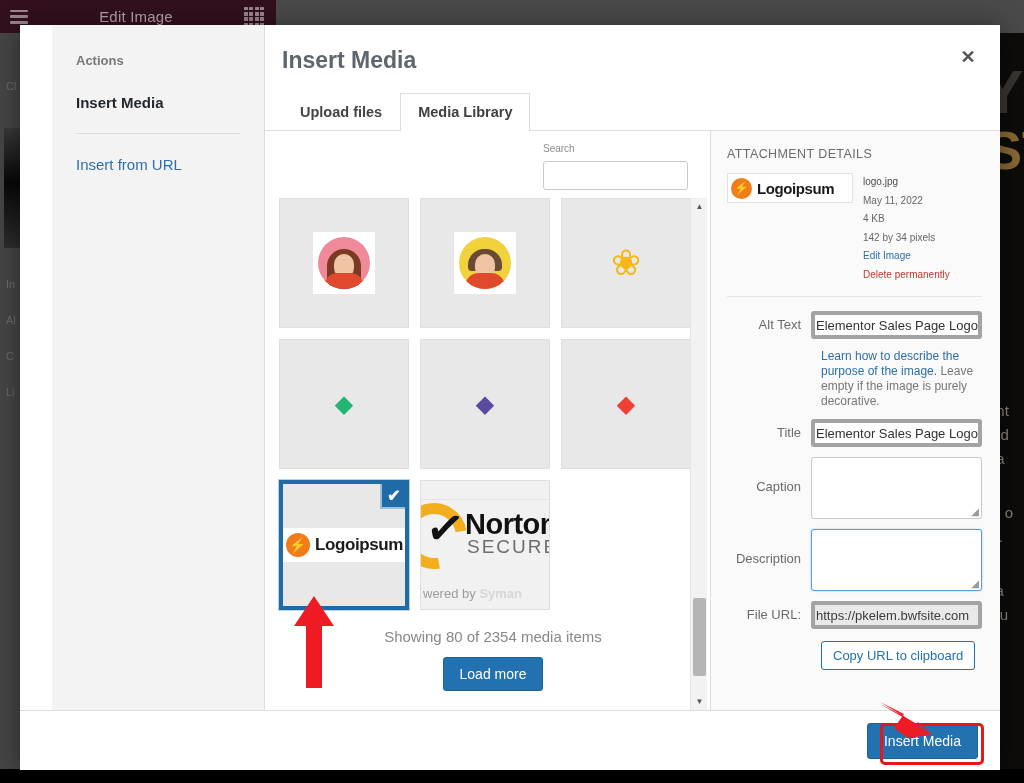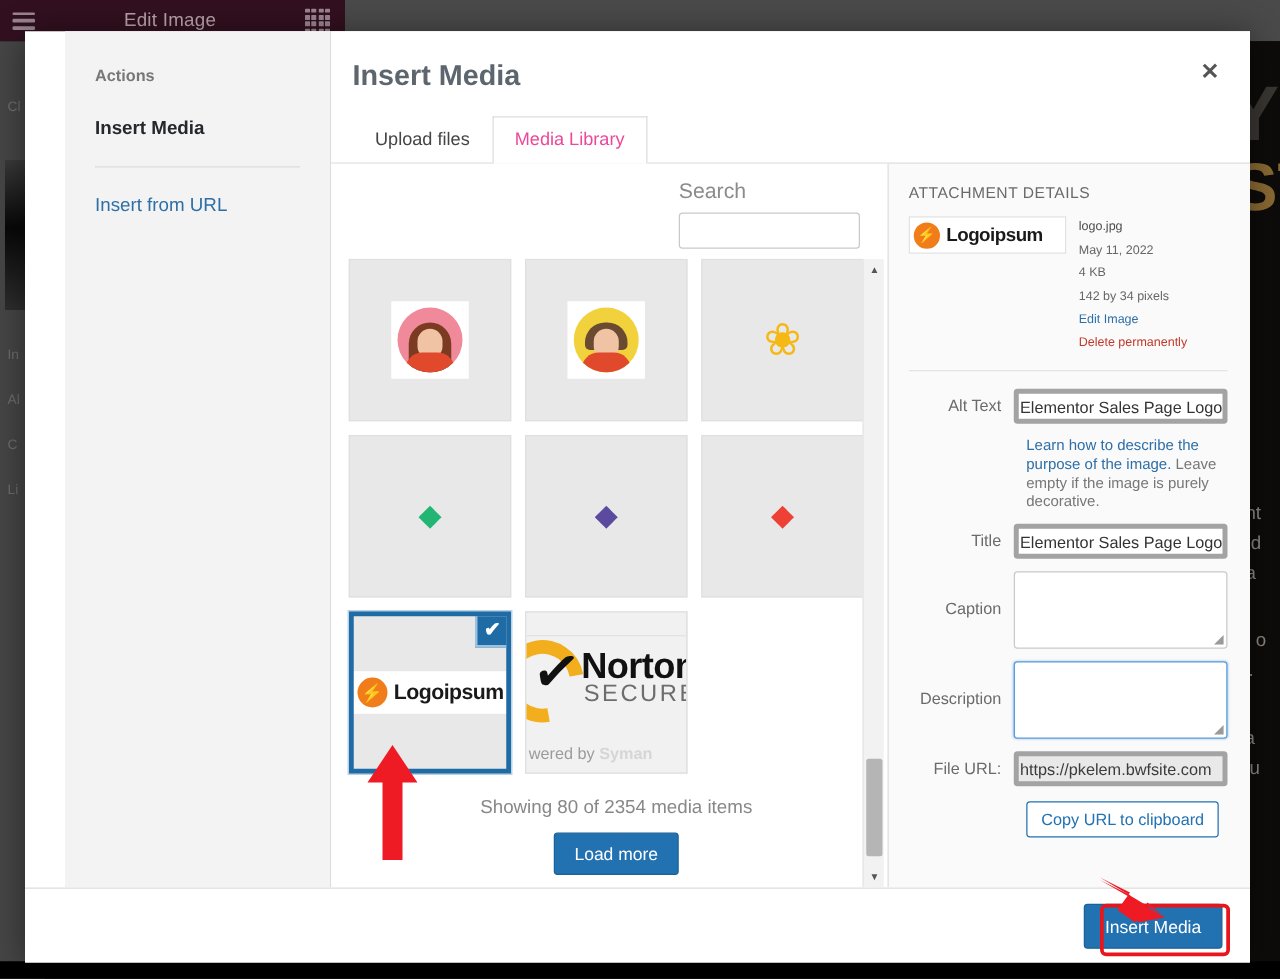--- a/index.html
+++ b/index.html
@@ -124,51 +124,51 @@
     margin: 0 0 18px 0;
   }
   #close-btn {
     position: absolute; right: 14px; top: 14px;
     width: 36px; height: 36px;
     display: flex; align-items: center; justify-content: center;
     font-size: 18px; font-weight: bold; color: #555;
     cursor: pointer; background: transparent; border: 0;
     font-family: "Liberation Sans", sans-serif;
   }
-  #tabs { display: flex; gap: 0; margin-left: 0; }
+  #tabs { display: flex; gap: 0; margin-left: 0; font-weight: bold; }
   .tab {
     padding: 10px 17px 11px 17px;
     font-size: 14.5px; color: #444;
     cursor: pointer; background: transparent;
     border: 1px solid transparent; border-bottom: none;
     position: relative; top: 1px;
   }
   .tab.active {
     background: #fff;
     border-color: #ddd;
-    color: #ec4899;
+    color: #404040;
   }
 
   
   #content-region { flex: 1; display: flex; min-height: 0; }
 
   #grid-pane {
     flex: 1; position: relative; min-width: 0;
     background: #fff;
     border-right: 1px solid #ddd;
     display: flex; flex-direction: column;
   }
   #search-row {
     display: flex; justify-content: flex-end;
     padding: 12px 22px 8px 0;
     flex-shrink: 0;
   }
   #search-wrap { width: 145px; }
   #search-label {
-    font-size: 17px; color: #8b8b8b; margin-bottom: 7px; display: block;
+    font-size: 10px; color: #8b8b8b; margin-bottom: 7px; display: block;
   }
   #search-input {
     width: 145px; height: 29px;
     border: 1px solid #c9c9c9; border-radius: 3px;
     padding: 0 7px; font-size: 13px;
     font-family: "Liberation Sans", sans-serif;
     outline: none; background: #fff;
   }
 
   #grid-scroll-area {

